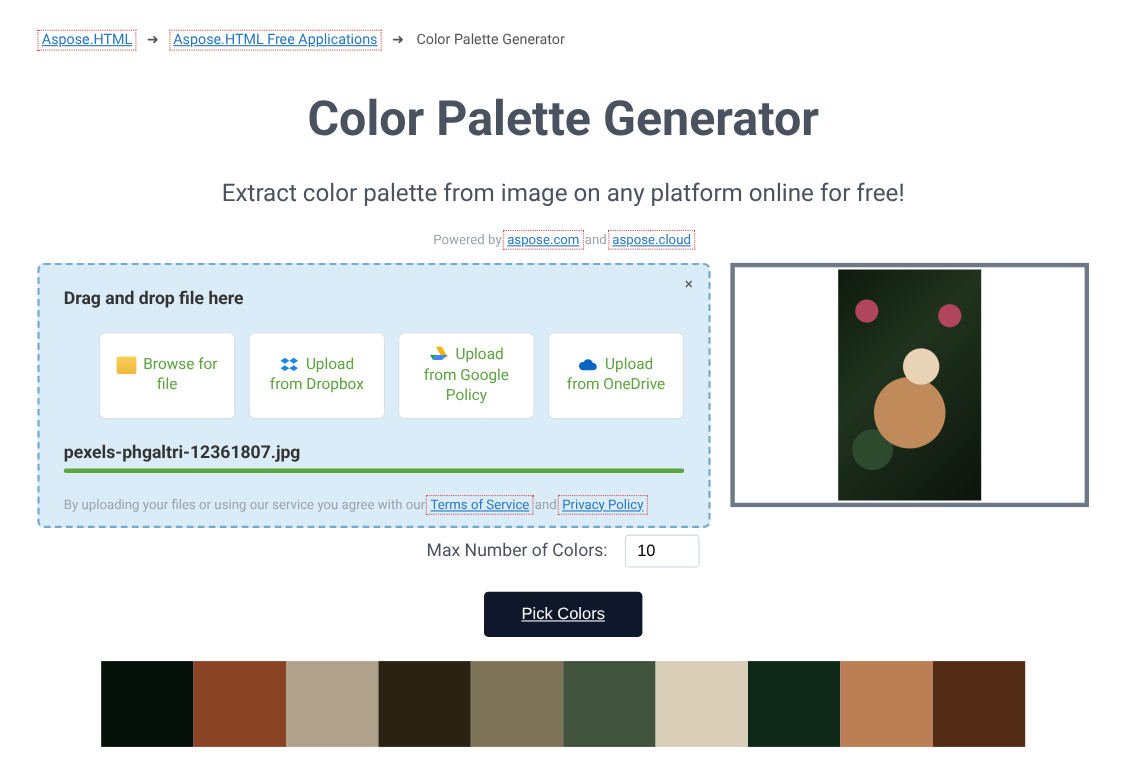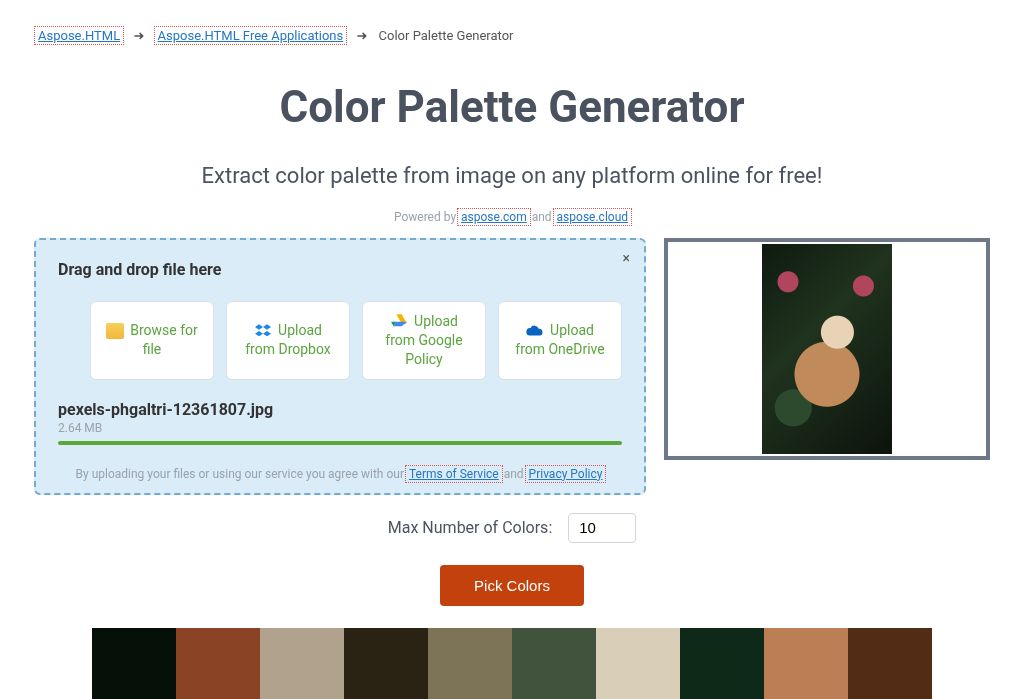--- a/index.html
+++ b/index.html
@@ -112,21 +112,21 @@
   justify-content: center;
 }
 .btncard .lbl { color: #5ca43f; }
 .icon { width: 18px; height: 16px; display: inline-block; }
 .folder-icon { background: linear-gradient(#f6cf5a,#f0b83c); border-radius: 2px; }
 .filelist { margin-top: 20px; }
 .filename { font-size: 16px; font-weight: 700; color: #333; }
 .filesize { font-size: 12px; color: #9aa2ab; margin-top: 2px; }
 .progress { height: 4px; background: #5ba63d; border-radius: 2px; margin-top: 6px; }
 .disclaimer {
-  text-align: center;
+  text-align: left;
   font-size: 12px;
   color: #9aa2ab;
   margin-top: 22px;
 }
 .disclaimer a {
   color: #2576c5;
   text-decoration: underline;
   outline: 1px dotted #d95555;
   outline-offset: 1px;
   padding: 0 2px;
@@ -146,43 +146,44 @@
   background:
     radial-gradient(circle at 58% 42%, #e9d3b6 0 16px, transparent 17px),
     radial-gradient(circle at 50% 62%, #c08a5a 0 32px, transparent 33px),
     radial-gradient(circle at 20% 18%, #b2455e 0 10px, transparent 11px),
     radial-gradient(circle at 78% 20%, #b2455e 0 10px, transparent 11px),
     radial-gradient(circle at 24% 78%, #2e4a2e 0 18px, transparent 19px),
     linear-gradient(135deg,#0e1a0e 0%, #20331e 40%, #0c140c 100%);
 }
 .controls {
   text-align: center;
-  margin-top: 18px;
+  margin-top: 6px;
   font-size: 16px;
   color: #4b5360;
 }
 .controls label { margin-right: 12px; }
 .controls input {
   width: 68px;
   height: 30px;
   border: 1px solid #cfd6dd;
   border-radius: 4px;
   padding: 0 10px;
   font-size: 15px;
 }
 .pickbtn {
   display: block;
   margin: 22px auto 0 auto;
-  background: #c2410c;
+  background: #0f172a;
   color: #fff;
   border: none;
   border-radius: 4px;
   padding: 12px 34px;
   font-size: 15px;
   cursor: pointer;
+  text-decoration: underline;
 }
 .palette {
   margin: 22px auto 0 auto;
   width: 840px;
 }
 .swatches { display: flex; height: 78px; }
 .swatch { flex: 1; }
 </style>
 </head>
 <body>
@@ -239,21 +240,20 @@
           <svg class="icon" viewBox="0 0 24 16">
               <path fill="#0a64c2" d="M6 4a6 6 0 0 1 11 1 5 5 0 0 1 5 5 4 4 0 0 1-4 4H5a5 5 0 0 1 1-10z"></path>
             </svg>
           <span class="lbl">Upload</span>
         </div>
         <div class="lbl">from OneDrive</div>
       </div>
     </div>
     <div class="filelist">
       <div class="filename">pexels-phgaltri-12361807.jpg</div>
-      <div class="filesize">2.64 MB</div>
       <div class="progress"></div>
     </div>
     <div class="disclaimer">
       <span>By uploading your files or using our service you agree with our </span><a href="#">Terms of Service</a><span> and </span><a href="#">Privacy Policy</a>
     </div>
   </div>
 
   <div class="preview">
     <div class="img"></div>
   </div>

